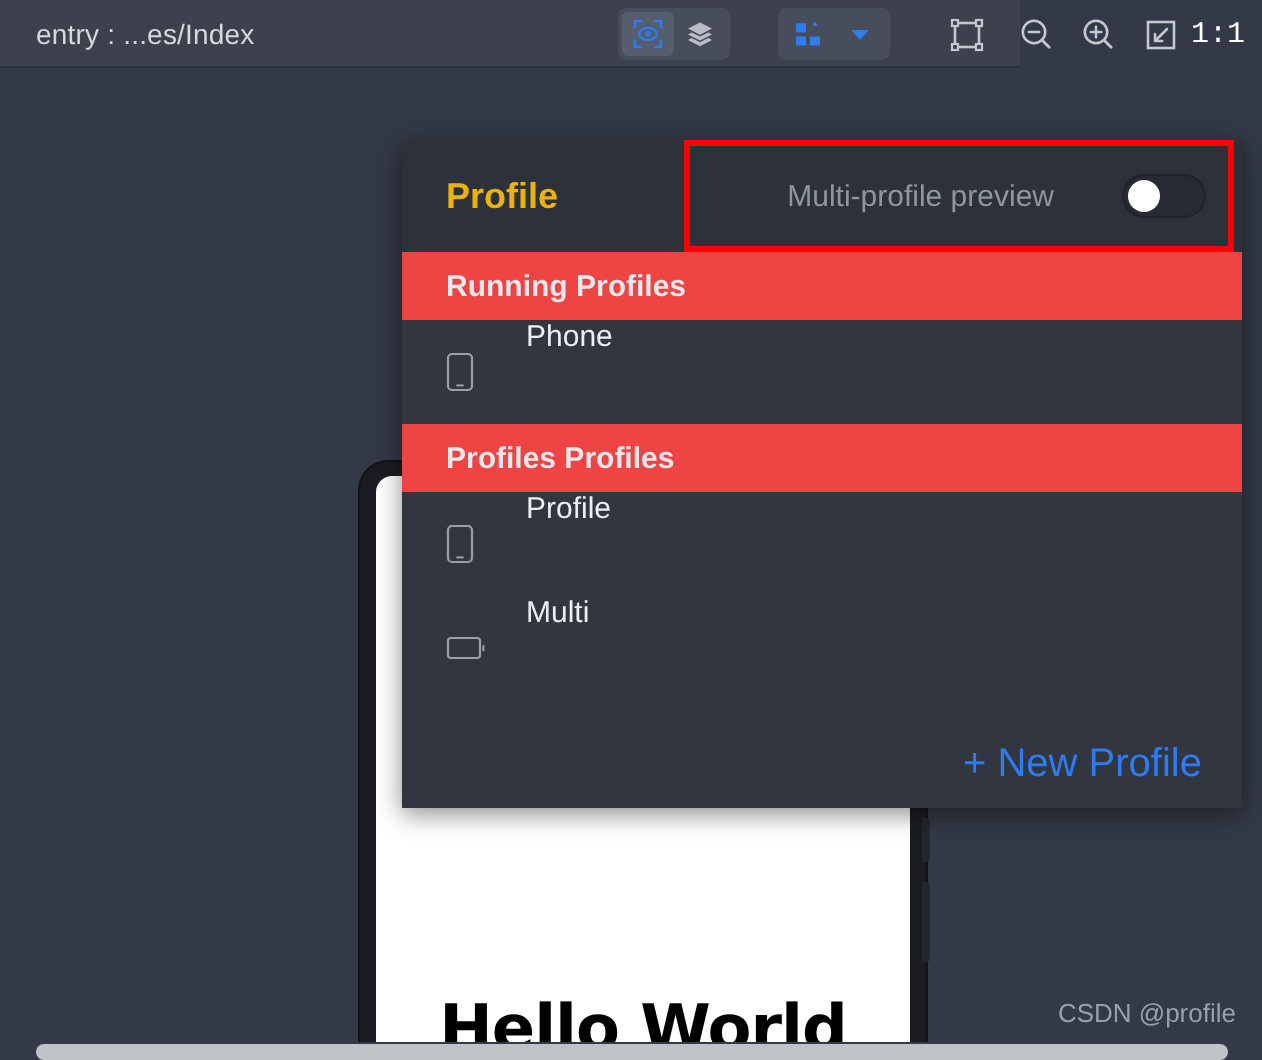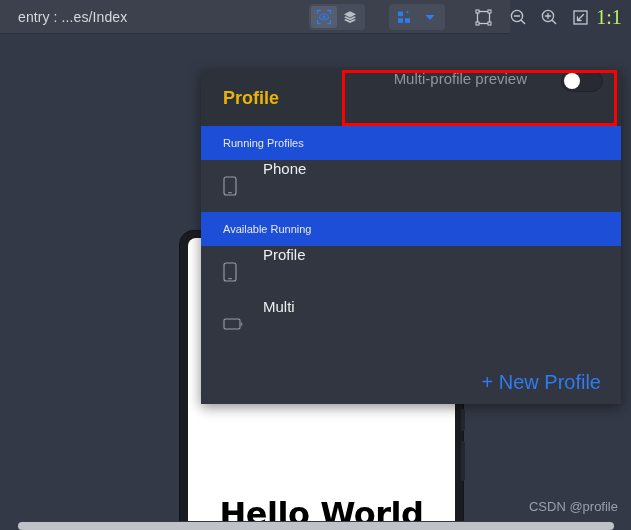--- a/index.html
+++ b/index.html
@@ -65,23 +65,23 @@
     width: 28px; height: 26px;
     top: 4px;
     display: flex; align-items: center; justify-content: center;
   }
   .tool-plain.t1 { left: 469px; }
   .tool-plain.t2 { left: 504px; }
   .tool-plain.t3 { left: 535px; }
   .tool-plain.t4 { left: 566px; }
   .tool-plain.t5 { left: 596px; width: 26px; }
   .ratio-text {
-    color: #bef264;
-    font-size: 20px;
-    font-family: Liberation Serif, serif;
+    color: #ffffff;
+    font-size: 15px;
+    font-family: Liberation Mono, monospace;
   }
 
   
   .canvas {
     position: absolute;
     left: 0; top: 34px;
     width: 631px;
     height: 496px;
     background: #333946;
     overflow: hidden;
@@ -153,20 +153,21 @@
     color: #eab308;
     font-size: 18px;
     font-weight: bold;
   }
   .multi-preview {
     position: absolute;
     right: 18px;
     top: 0;
     height: 56px;
     display: flex;
+    align-items: center;
     gap: 34px;
   }
   .multi-label {
     color: #8f96a1;
     font-size: 15px;
   }
   .toggle {
     width: 42px;
     height: 22px;
     background: #272a31;
@@ -190,26 +191,26 @@
     width: 275px;
     height: 56px;
     border: 3px solid #fe0000;
     box-sizing: border-box;
     pointer-events: none;
     z-index: 40;
   }
 
   .section-header {
     height: 34px;
-    background: #1d4ed8;
+    background: #ef4444;
     display: flex;
     align-items: center;
     color: #e6e8eb;
-    font-size: 11px;
-    font-weight: normal;
+    font-size: 15px;
+    font-weight: bold;
     padding-left: 22px;
     box-sizing: border-box;
   }
   .profile-row {
     height: 52px;
     display: flex;
     padding-left: 22px;
     box-sizing: border-box;
   }
   .profile-icon {
@@ -366,21 +367,21 @@
       <div class="profile-row">
         <span class="profile-icon">
           <svg width="14" height="20" viewBox="0 0 14 20">
             <rect x="1" y="1" width="12" height="18" rx="2" fill="none" stroke="#9aa0aa" stroke-width="1.1"></rect>
             <rect x="5.2" y="16.2" width="3.6" height="1" fill="#9aa0aa"></rect>
           </svg>
         </span>
         <span class="profile-label">Phone</span>
       </div>
 
-      <div class="section-header">Available Running</div>
+      <div class="section-header">Profiles Profiles</div>
       <div class="profile-row">
         <span class="profile-icon">
           <svg width="14" height="20" viewBox="0 0 14 20">
             <rect x="1" y="1" width="12" height="18" rx="2" fill="none" stroke="#9aa0aa" stroke-width="1.1"></rect>
             <rect x="5.2" y="16.2" width="3.6" height="1" fill="#9aa0aa"></rect>
           </svg>
         </span>
         <span class="profile-label">Profile</span>
       </div>
       <div class="profile-row">

